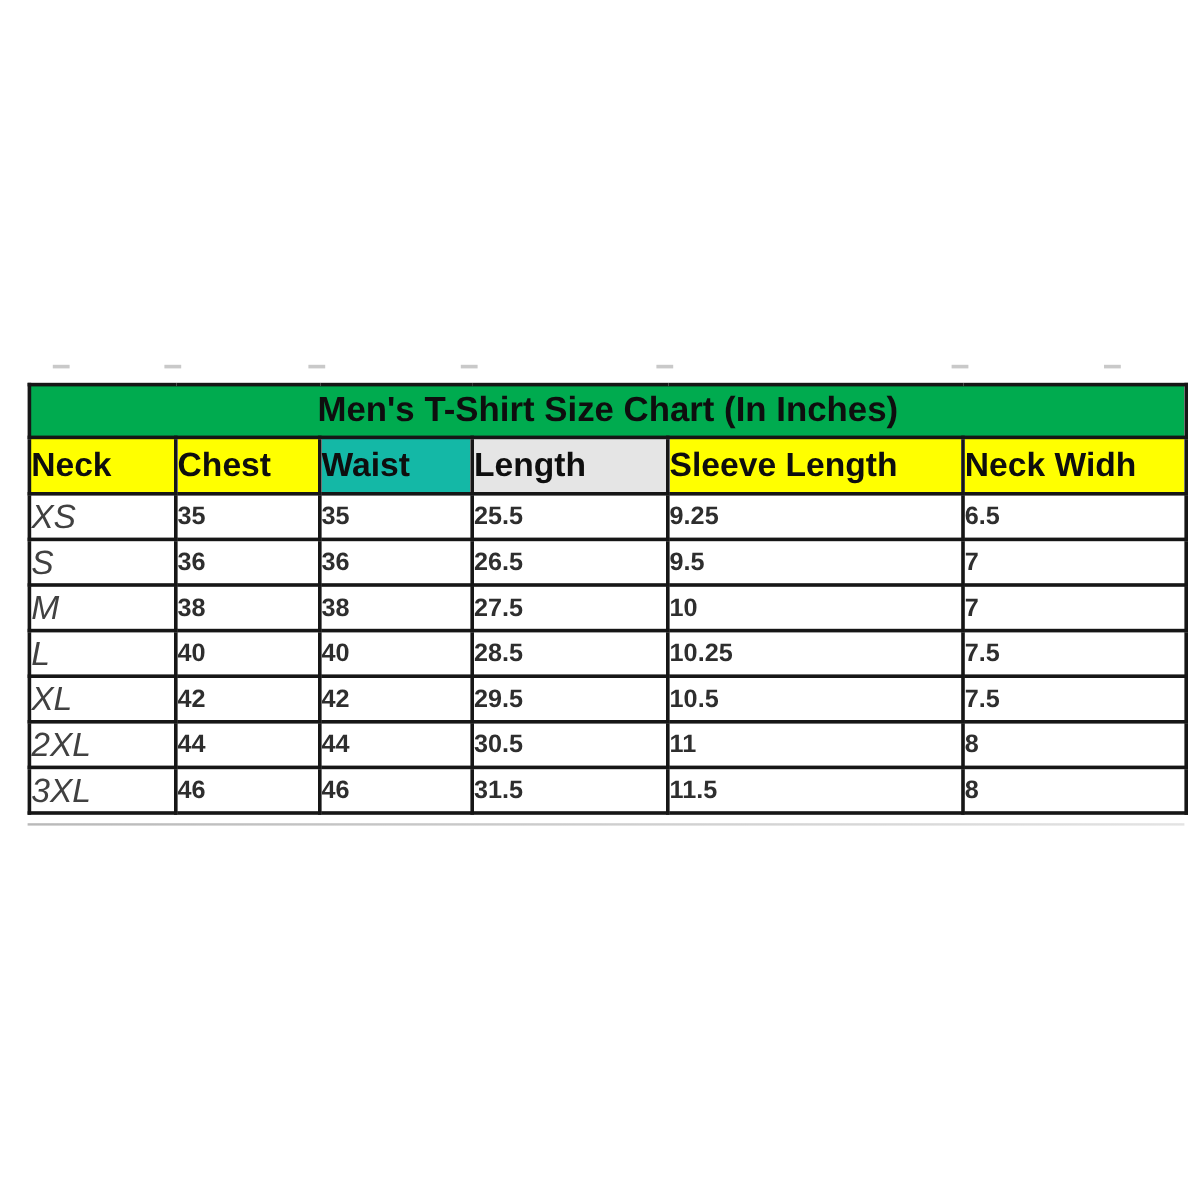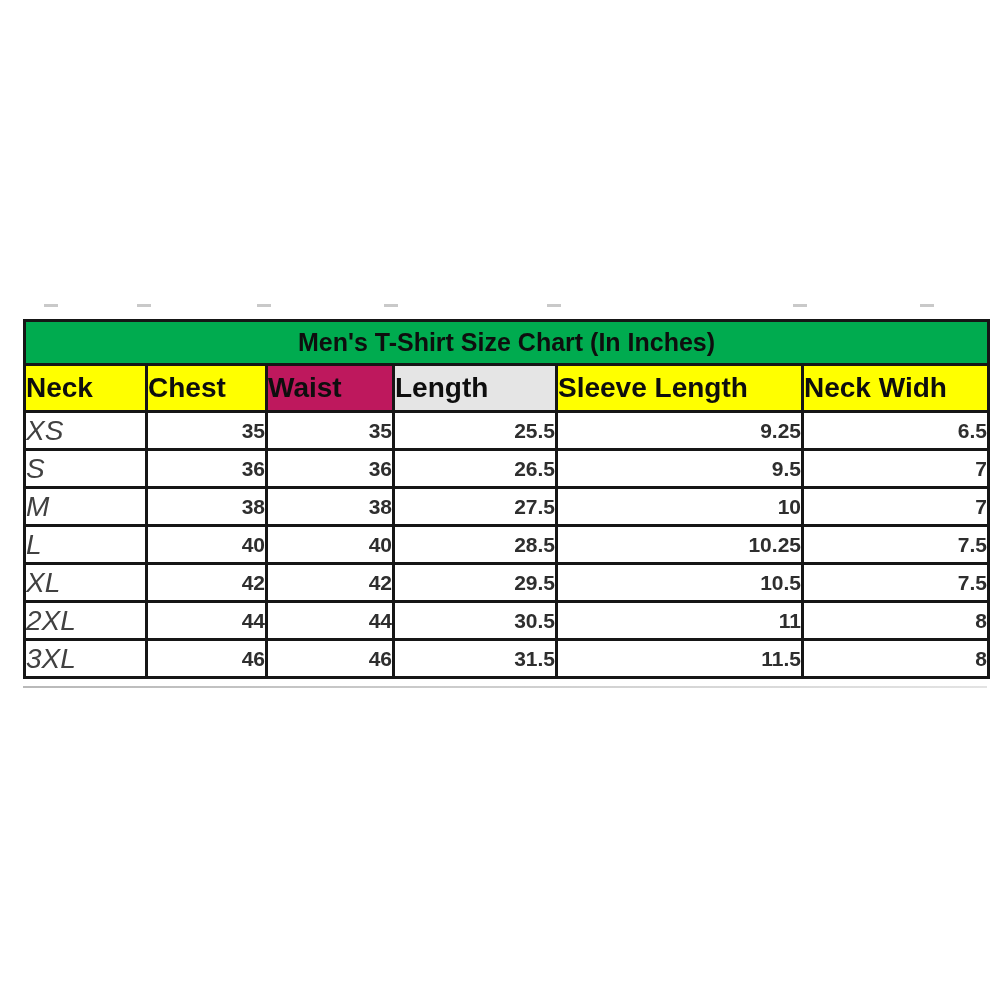--- a/index.html
+++ b/index.html
@@ -26,21 +26,21 @@
   table.size-chart td, table.size-chart th {
     border: 3px solid #161616;
     padding: 0;
     overflow: hidden;
     white-space: nowrap;
   }
   .title-cell {
     height: 41px;
     text-align: center;
     vertical-align: middle;
-    font-size: 25px;
+    font-size: 29px;
     font-weight: bold;
     color: #0e0e0e;
     margin-top: 32px;
   }
   .header-cell {
     height: 44px;
     text-align: left;
     vertical-align: middle;
     padding-left: 8px;
     font-size: 28px;
@@ -51,21 +51,21 @@
     height: 35px;
     text-align: left;
     vertical-align: middle;
     padding-left: 6px;
     font-size: 28px;
     font-weight: 400;
     color: #414141;
     font-style: italic;
   }
   .num-cell {
-    text-align: right;
+    text-align: left;
     vertical-align: middle;
     font-size: 21px;
     font-weight: 700;
     color: #2e2e2e;
   }
   .grid-dash {
     position: absolute;
     height: 3px;
     width: 14px;
     background: #c9c9c9;
@@ -101,21 +101,21 @@
       <col style="width:246px">
       <col style="width:186px">
     </colgroup>
     <tbody>
       <tr>
         <th class="title-cell" colspan="6" style="background:#00AB4F;">Men's T-Shirt Size Chart (In Inches)</th>
       </tr>
       <tr>
         <th class="header-cell" style="background:#FFFF00;">Neck</th>
         <th class="header-cell" style="background:#FFFF00;">Chest</th>
-        <th class="header-cell" style="background:#be185d;margin-top:20px;">Waist</th>
+        <th class="header-cell" style="background:#14b8a6;margin-top:20px;">Waist</th>
         <th class="header-cell" style="background:#e5e5e5;">Length</th>
         <th class="header-cell" style="background:#FFFF00;">Sleeve Length</th>
         <th class="header-cell" style="background:#FFFF00;">Neck Widh</th>
       </tr>
       <tr>
         <td class="size-cell">XS</td>
         <td class="num-cell">35</td>
         <td class="num-cell">35</td>
         <td class="num-cell">25.5</td>
         <td class="num-cell">9.25</td>

